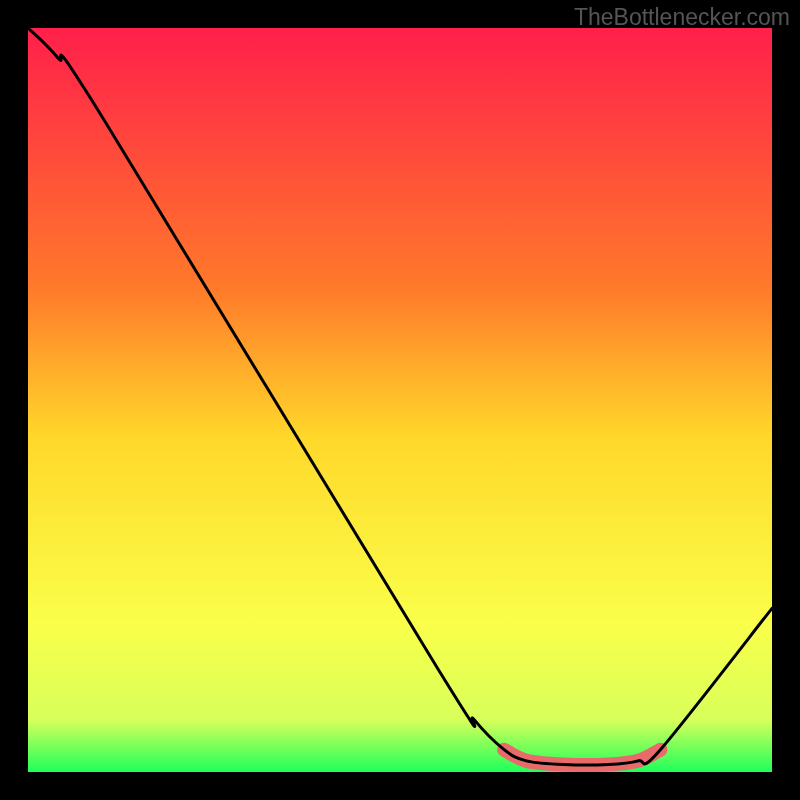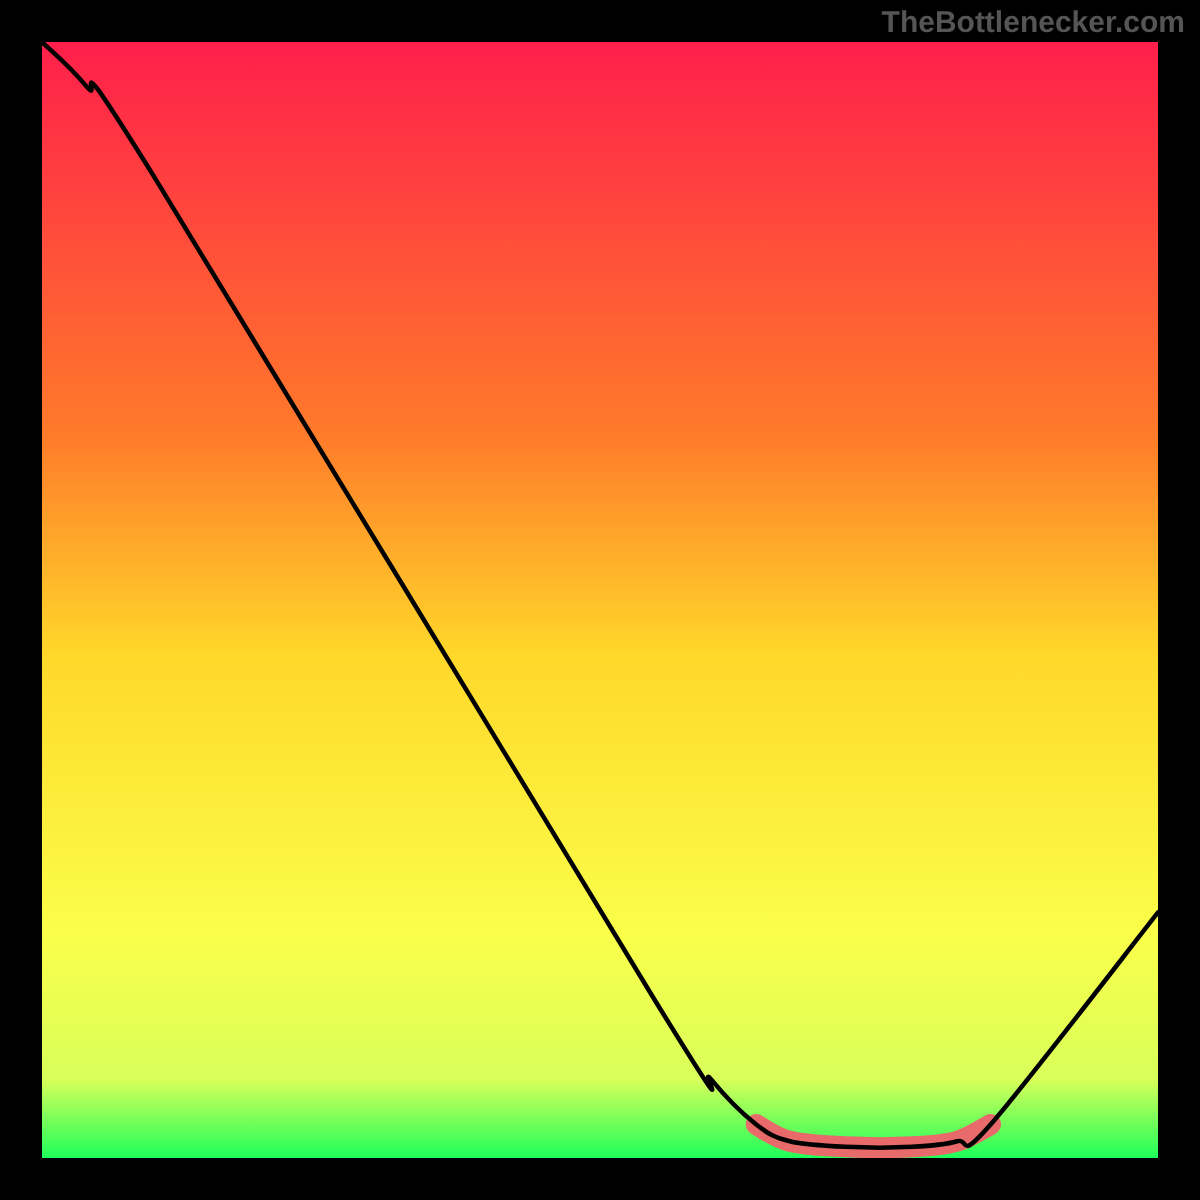--- a/index.html
+++ b/index.html
@@ -9,22 +9,22 @@
     width: 800px;
     height: 800px;
     position: relative;
     font-family: Arial, Helvetica, sans-serif;
   }
   .watermark {
     position: absolute;
     top: 4px;
     right: 10px;
     color: #555;
-    font-size: 20px;
-    font-weight: bold;
+    font-size: 23px;
+    font-weight: normal;
     z-index: 10;
   }
   .chart {
     position: absolute;
     top: 28px;
     left: 28px;
     width: 744px;
     height: 744px;
   }
   svg { display: block; }

